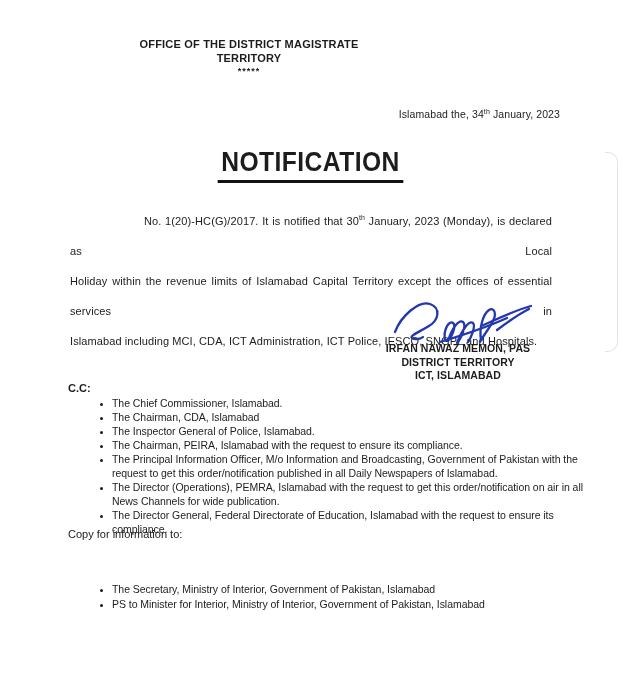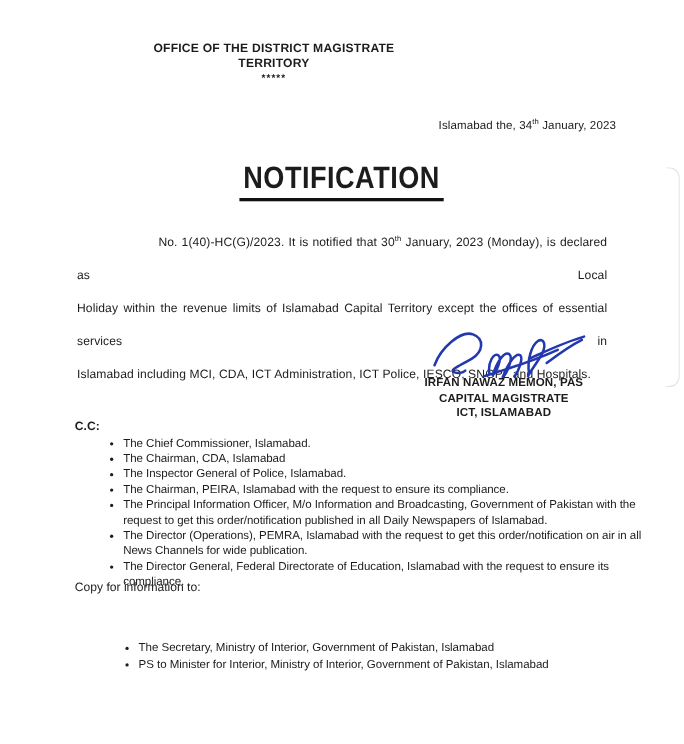--- a/index.html
+++ b/index.html
@@ -58,21 +58,21 @@
     font-size:10.5px;line-height:14px;letter-spacing:-.05px;
   }
   .cc-list li{margin:0;padding:0;}
   .cc-list li::marker{font-size:9px;}
   
   .copy-label{
     position:absolute;top:528px;left:68px;
     font-size:11px;
   }
   .copy-list{
-    position:absolute;top:582px;left:96px;width:490px;
+    position:absolute;top:582px;left:82px;width:490px;
     margin:0;padding:0 0 0 30px;
     font-size:10.5px;line-height:15px;letter-spacing:-.05px;
   }
   .copy-list li::marker{font-size:9px;}
   
   .scan-edge{
     position:absolute;top:152px;right:4px;width:12px;height:198px;
     border:1.5px solid #e3e3e3;border-left:none;
     border-radius:0 10px 10px 0;
   }
@@ -88,38 +88,38 @@
     <div class="stars">*****</div>
   </div>
 
   <div class="dateline"><span>Islamabad the, 34</span><sup>th</sup><span> January, 2023</span></div>
 
   <div class="title-wrap">
     <span class="title">NOTIFICATION</span>
   </div>
 
   <div class="body-para">
-    <div class="para-line first"><span>No. 1(40)-HC(G)/2023. It is notified that 30</span><sup>th</sup><span> January, 2023 (Monday), is declared as Local</span></div>
+    <div class="para-line first"><span>No. 1(20)-HC(G)/2017. It is notified that 30</span><sup>th</sup><span> January, 2023 (Monday), is declared as Local</span></div>
     <div class="para-line">Holiday within the revenue limits of Islamabad Capital Territory except the offices of essential services in</div>
     <div class="para-line last">Islamabad including MCI, CDA, ICT Administration, ICT Police, IESCO, SNGPL and Hospitals.</div>
   </div>
 
   <svg class="sig-svg" width="150" height="58" viewBox="0 0 150 58">
     <g fill="none" stroke-width="2.3" stroke-linecap="round" stroke-linejoin="round" stroke="#2338ae">
       <path d="M10,36 C16,20 34,4 45,8 C56,12 54,24 44,30 C34,36 24,40 27,42 C30,44 36,43 38,41"></path>
       <path d="M60,44 C58,34 64,24 68,27 C72,30 66,42 63,45 C67,32 74,23 78,26 C82,29 76,43 72,47 C77,34 84,24 88,27 C91,30 86,42 83,46"></path>
       <path d="M96,44 C94,32 98,18 104,14 C109,11 112,17 108,25 C104,33 98,40 95,46"></path>
       <path d="M55,46 C75,40 100,32 122,22"></path>
       <path d="M96,30 C110,24 128,15 146,10 M112,34 C120,28 134,18 144,13"></path>
     </g>
   </svg>
 
   <div class="sign-block">
     <div>IRFAN NAWAZ MEMON, PAS</div>
-    <div>CAPITAL MAGISTRATE</div>
+    <div>DISTRICT TERRITORY</div>
     <div>ICT, ISLAMABAD</div>
   </div>
 
   <div class="cc-label">C.C:</div>
   <ul class="cc-list">
     <li>The Chief Commissioner, Islamabad.</li>
     <li>The Chairman, CDA, Islamabad</li>
     <li>The Inspector General of Police, Islamabad.</li>
     <li>The Chairman, PEIRA, Islamabad with the request to ensure its compliance.</li>
     <li>The Principal Information Officer, M/o Information and Broadcasting, Government of Pakistan with the request to get this order/notification published in all Daily Newspapers of Islamabad.</li>

